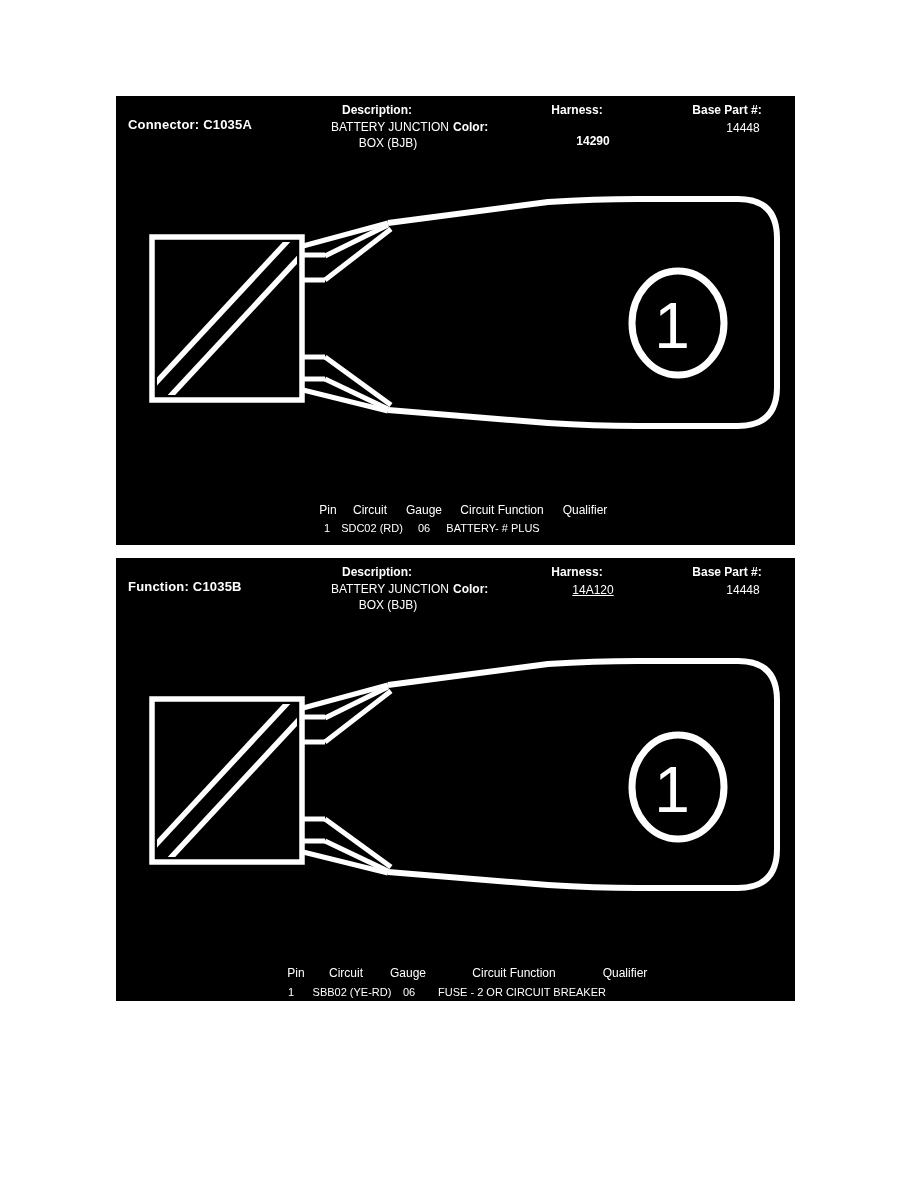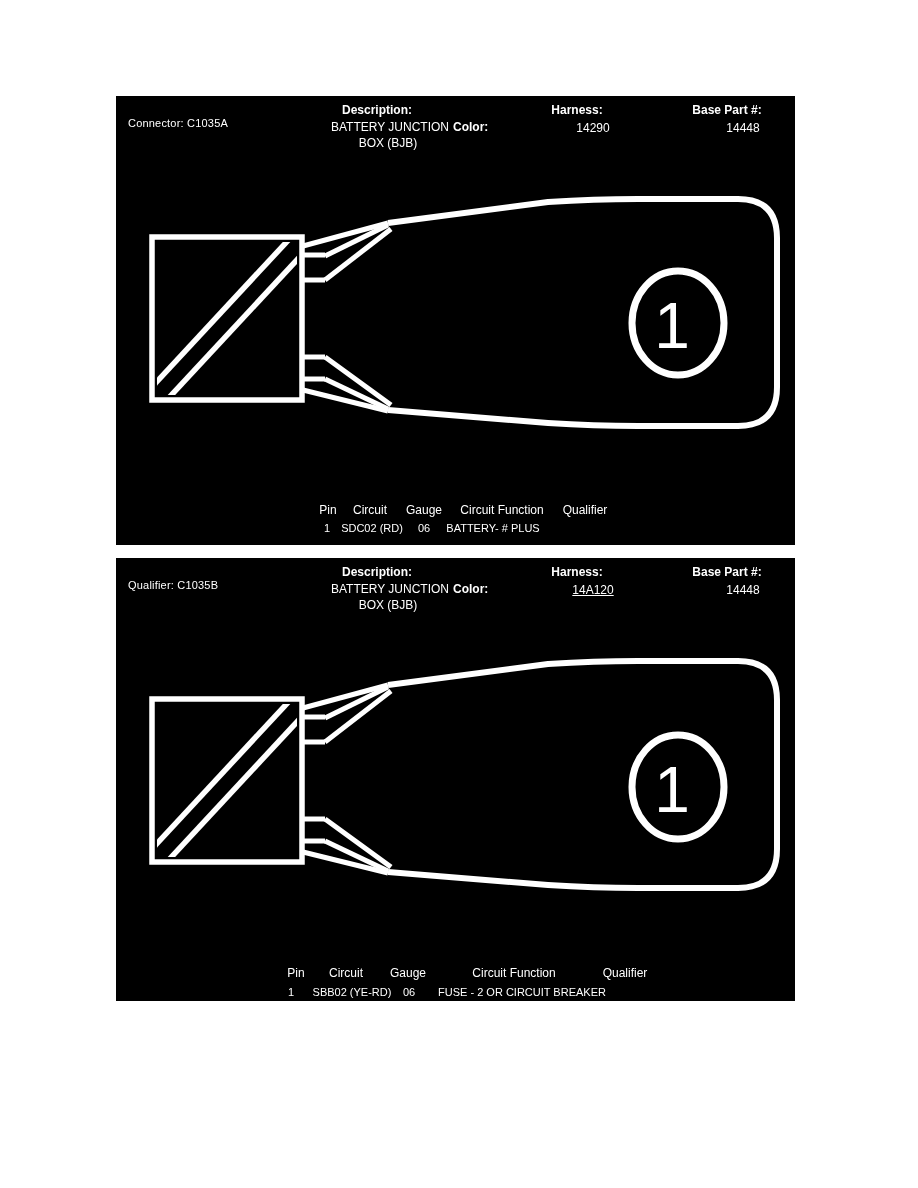--- a/index.html
+++ b/index.html
@@ -7,21 +7,21 @@
     position:relative; width:918px; height:1188px; background:#ffffff;
     font-family:"Liberation Sans", sans-serif; overflow:hidden;
   }
   .panel {
     position:absolute; left:116px; width:679px; background:#000000; color:#ffffff;
   }
   .panel-a { top:96px;  height:449px; }
   .panel-b { top:558px; height:443px; }
   .abs { position:absolute; white-space:nowrap; }
   .ctr { transform:translateX(-50%); text-align:center; }
-  .connector-title { font-size:11px; font-weight:normal; letter-spacing:0.2px; }
+  .connector-title { font-size:13px; font-weight:bold; letter-spacing:0.2px; }
   .hdr-label { font-size:12px; font-weight:bold; }
   .hdr-value { font-size:12px;margin-left:16px; }
   .tbl-h { font-size:12px; font-weight:normal; }
   .tbl-c { font-size:11px; }
   svg.diagram { position:absolute; left:0; top:0; }
   svg.diagram .stroke { stroke:#ffffff; fill:none; }
   svg.diagram text { font-family:"Liberation Sans", sans-serif; }
 </style>
 </head>
 <body>
@@ -33,21 +33,21 @@
     <div class="abs connector-title" style="left:12px; top:21px;">Connector: C1035A</div>
 
     <div class="abs ctr hdr-label" style="left:261px; top:7px;">Description:</div>
     <div class="abs ctr hdr-value" style="left:258px; top:24px;">BATTERY JUNCTION</div>
     <div class="abs ctr hdr-value" style="left:256px; top:40px;">BOX (BJB)</div>
 
     <div class="abs hdr-label" style="left:337px; top:24px;">Color:</div>
     <div class="abs hdr-value" style="left:383px; top:24px;"></div>
 
     <div class="abs ctr hdr-label" style="left:461px; top:7px;">Harness:</div>
-    <div class="abs ctr hdr-value" style="left:461px; top:25px;">14290</div>
+    <div class="abs ctr hdr-value" style="left:461px; top:38px;font-weight:bold;">14290</div>
 
     <div class="abs ctr hdr-label" style="left:611px; top:7px;">Base Part #:</div>
     <div class="abs ctr hdr-value" style="left:611px; top:25px;">14448</div>
 
     <svg class="diagram" width="679" height="449" viewBox="0 0 679 449">
       <defs>
         <clipPath id="sqclipA">
             <rect x="41" y="146" width="140" height="153"></rect>
           </clipPath>
       </defs>
@@ -87,21 +87,21 @@
       <span class="abs ctr tbl-c" style="left:211px; top:426px;">1</span>
       <span class="abs ctr tbl-c" style="left:256px; top:426px;">SDC02 (RD)</span>
       <span class="abs ctr tbl-c" style="left:308px; top:426px;">06</span>
       <span class="abs ctr tbl-c" style="left:377px; top:426px;">BATTERY- # PLUS</span>
       <span class="abs ctr tbl-c" style="left:469px; top:426px;"></span>
     </div>
   </section>
 
   <section class="panel panel-b">
 
-    <div class="abs connector-title" style="left:12px; top:21px;">Qualifier: C1035B</div>
+    <div class="abs connector-title" style="left:12px; top:21px;">Function: C1035B</div>
 
     <div class="abs ctr hdr-label" style="left:261px; top:7px;">Description:</div>
     <div class="abs ctr hdr-value" style="left:258px; top:24px;">BATTERY JUNCTION</div>
     <div class="abs ctr hdr-value" style="left:256px; top:40px;">BOX (BJB)</div>
 
     <div class="abs hdr-label" style="left:337px; top:24px;">Color:</div>
     <div class="abs hdr-value" style="left:383px; top:24px;"></div>
 
     <div class="abs ctr hdr-label" style="left:461px; top:7px;">Harness:</div>
     <div class="abs ctr hdr-value" style="left:461px; top:25px;text-decoration:underline;">14A120</div>

